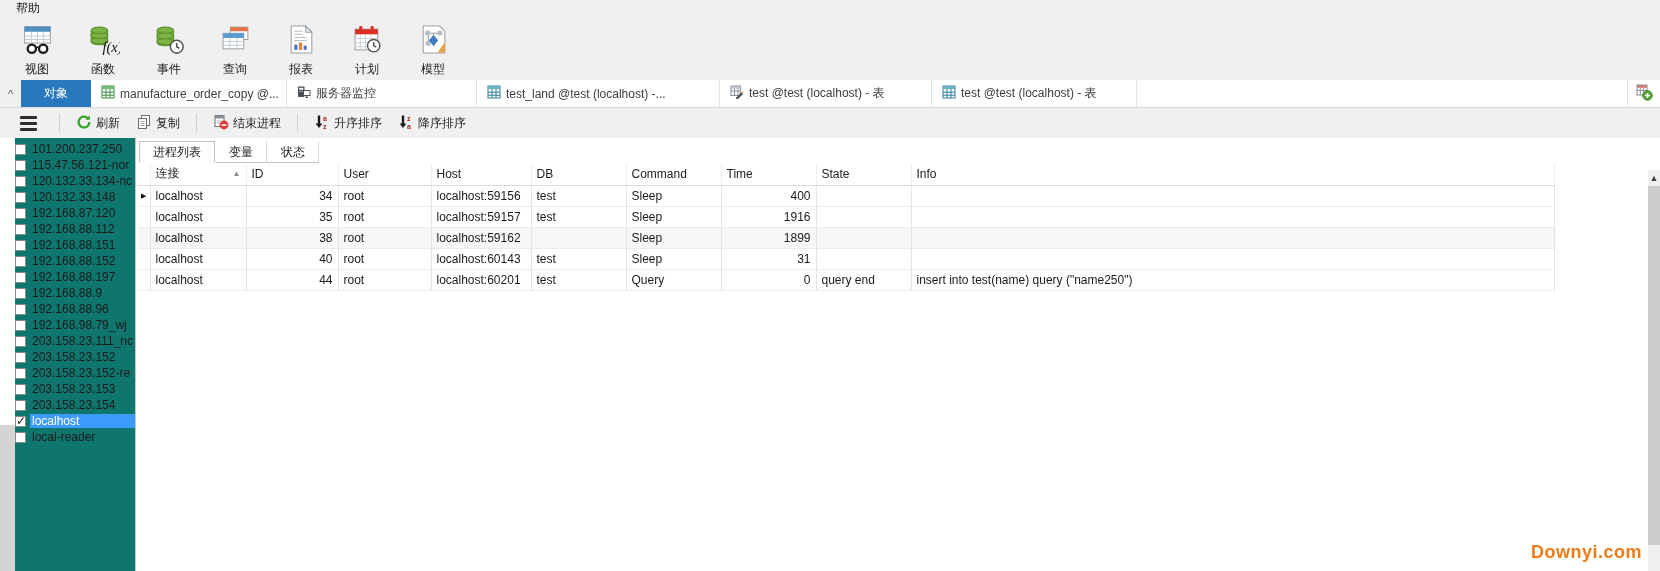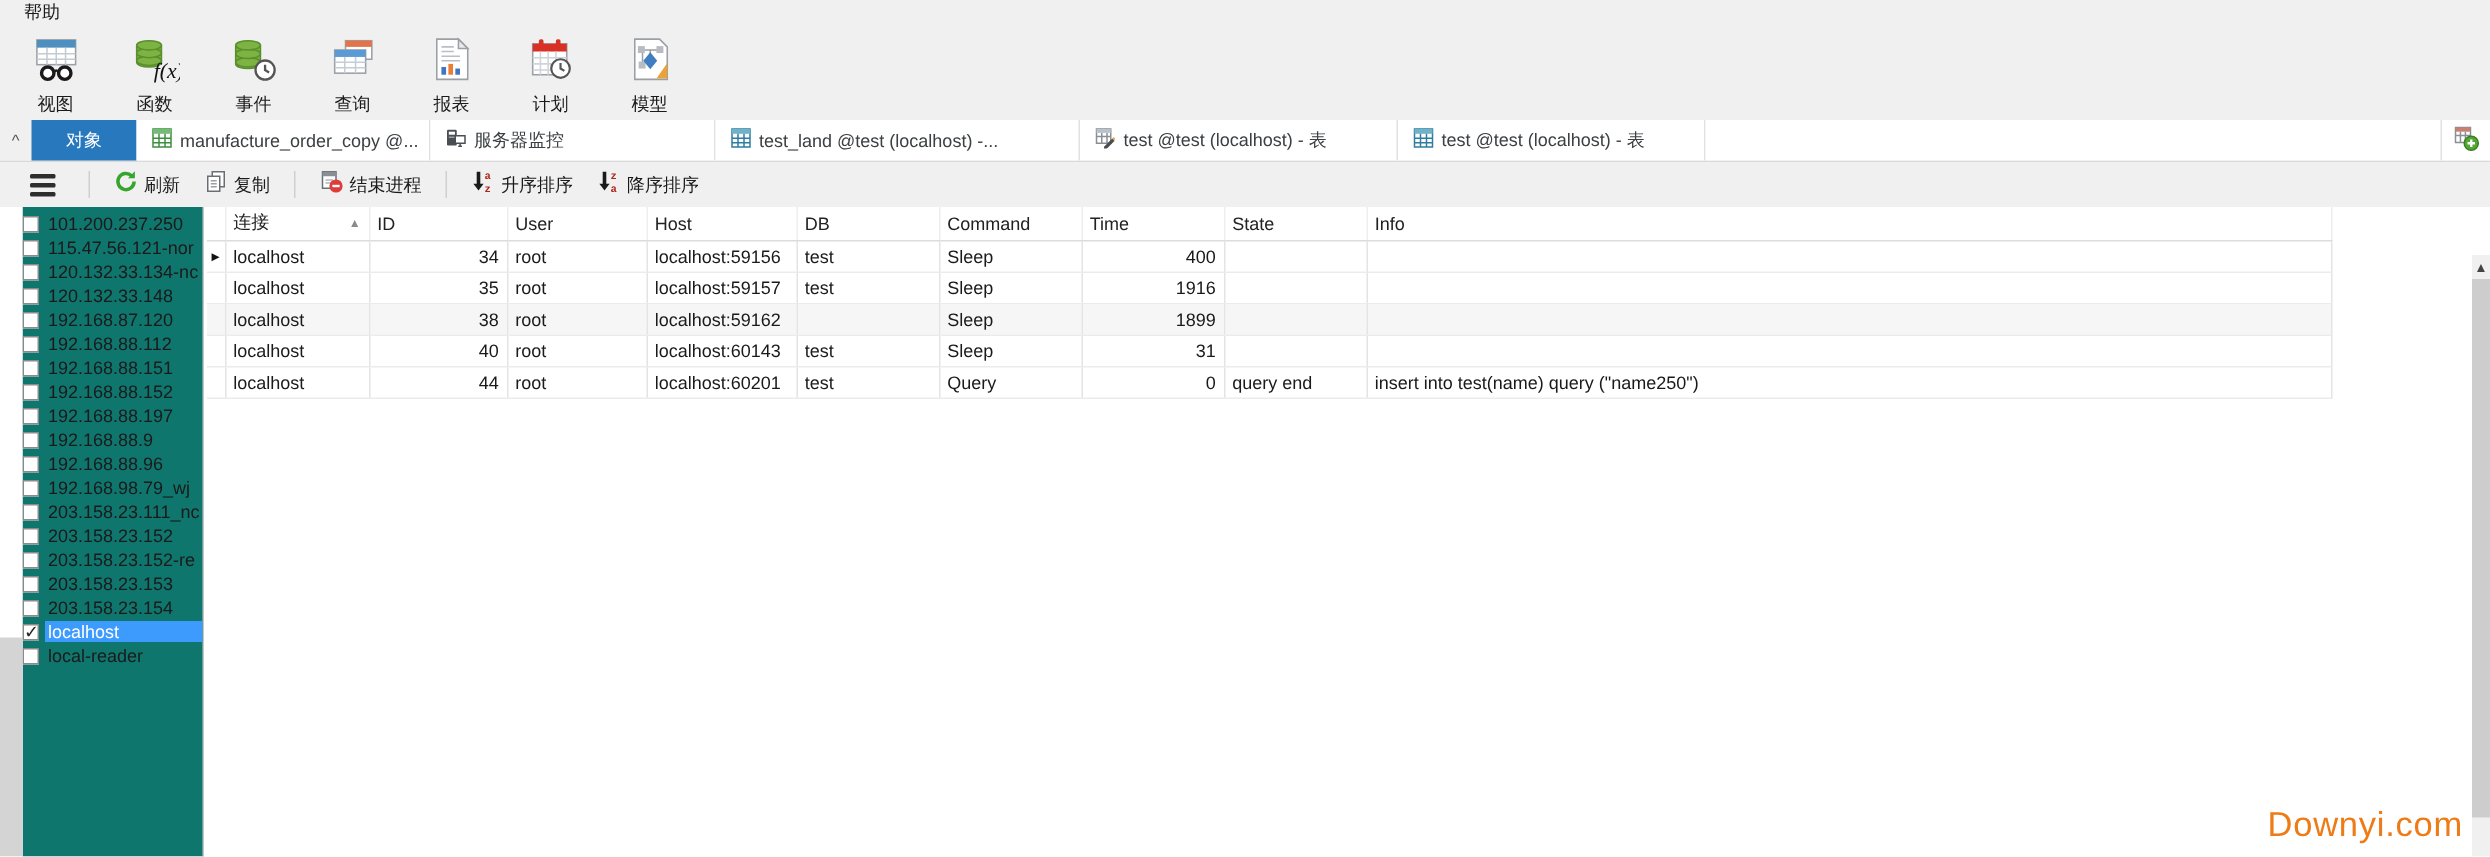--- a/index.html
+++ b/index.html
@@ -18,21 +18,21 @@
   .tabbar { height:28px; background:#f3f3f3; border-bottom:1px solid #d9d9d9; display:flex; align-items:stretch; font-size:12px; }
   .collapse-btn { width:21px; display:flex; align-items:center; justify-content:center; color:#555; background:#f0f0f0; font-size:11px; }
   .tab { display:flex; align-items:center; gap:5px; padding:0 10px; background:#fff; border-right:1px solid #e1e1e1; color:#3c4043; white-space:nowrap; overflow:hidden; }
   .tab.active { background:#2878be; color:#fff; width:70px; justify-content:center; border-right:none; }
   .tab svg { flex:none; }
   .tab-spacer { flex:1; background:#fff; border-right:1px solid #e1e1e1; }
   .newtab-btn { width:32px; background:#fff; display:flex; align-items:center; justify-content:center; }
 
   
   .actionbar { height:30px; background:#f0f0f0; display:flex; align-items:center; font-size:12px; padding-left:10px; }
-  .act-btn { display:flex; align-items:center; gap:4px; padding:0 8px; height:24px;font-family:Liberation Mono, monospace; }
+  .act-btn { display:flex; align-items:center; gap:4px; padding:0 8px; height:24px; }
   .act-sep { width:1px; height:18px; background:#cfcfcf; margin:0 8px; }
   .hamburger { display:flex; flex-direction:column; gap:3px; margin:0 14px 0 10px; }
   .hamburger i { display:block; width:17px; height:3px; background:#2d2d2d; border-radius:1px; }
 
   
   .content { display:flex; height:433px; position:relative; }
   .gutter { width:15px; position:relative; background:#fff; flex:none; }
   .gutter-bar { position:absolute; left:0; top:287px; bottom:0; width:15px; background:#d4d4d4; }
   .sidebar { width:121px; flex:none; border-right:1px solid #c6c6c6; padding-top:3px; background:#0f766e; overflow:hidden; }
   .side-item { height:16px; display:flex; align-items:center; font-size:12px; white-space:nowrap; }
@@ -47,21 +47,21 @@
   .montab.active { border:1px solid #c3c3c3; border-bottom-color:#fff; background:#fff; }
 
   table.grid { border-collapse:collapse; table-layout:fixed; width:1416px; font-size:12px; margin-left:2px; }
   .grid th { font-weight:normal; text-align:left; height:22px; padding:0 5px; border-bottom:1px solid #dcdcdc; border-right:1px solid #eeeeee; color:#222; white-space:nowrap; overflow:hidden; }
   .grid td { height:21px; padding:0 5px; border-bottom:1px solid #ebebeb; border-right:1px solid #e4e4e4; white-space:nowrap; overflow:hidden; }
   .grid td.sel { padding:0; text-align:center; font-size:7px; color:#111; border-right:1px solid #e4e4e4; }
   .grid .num { text-align:right; }
   .grid tr.alt td { background:#f6f6f6; }
   .sort-arrow { float:right; font-size:8px; color:#8a8a8a; margin-top:4px; }
 
-  .watermark { position:absolute; right:18px; bottom:8px; font-size:23px; font-weight:400; color:#ee7b16; letter-spacing:0.5px; }
+  .watermark { position:absolute; right:18px; bottom:8px; font-size:18px; font-weight:700; color:#ee7b16; letter-spacing:0.5px; }
 
   .vscroll { position:absolute; right:0; top:32px; bottom:0; width:12px; background:#f0f0f0; }
   .vs-arrow { height:16px; display:flex; align-items:center; justify-content:center; font-size:9px; color:#444; }
   .vs-thumb { position:absolute; left:0; right:0; top:16px; height:359px; background:#cdcdcd; }
 </style>
 </head>
 <body>
 
 <div class="menubar">
   <span>帮助</span>
@@ -346,20 +346,31 @@
         <span class="checkbox"></span>
         <span class="side-label">localhost</span>
       </div>
     <div class="side-item">
         <span class="checkbox"></span>
         <span class="side-label">local-reader</span>
       </div>
   </div>
 
   <div class="main">
+    <div class="montabs">
+      <div class="montab active">
+          <span>进程列表</span>
+        </div>
+      <div class="montab">
+          <span>变量</span>
+        </div>
+      <div class="montab">
+          <span>状态</span>
+        </div>
+    </div>
 
     <table class="grid">
       <colgroup>
         <col style="width:12px">
           <col style="width:96px">
           <col style="width:92px">
           <col style="width:93px">
           <col style="width:100px">
           <col style="width:95px">
           <col style="width:95px">

